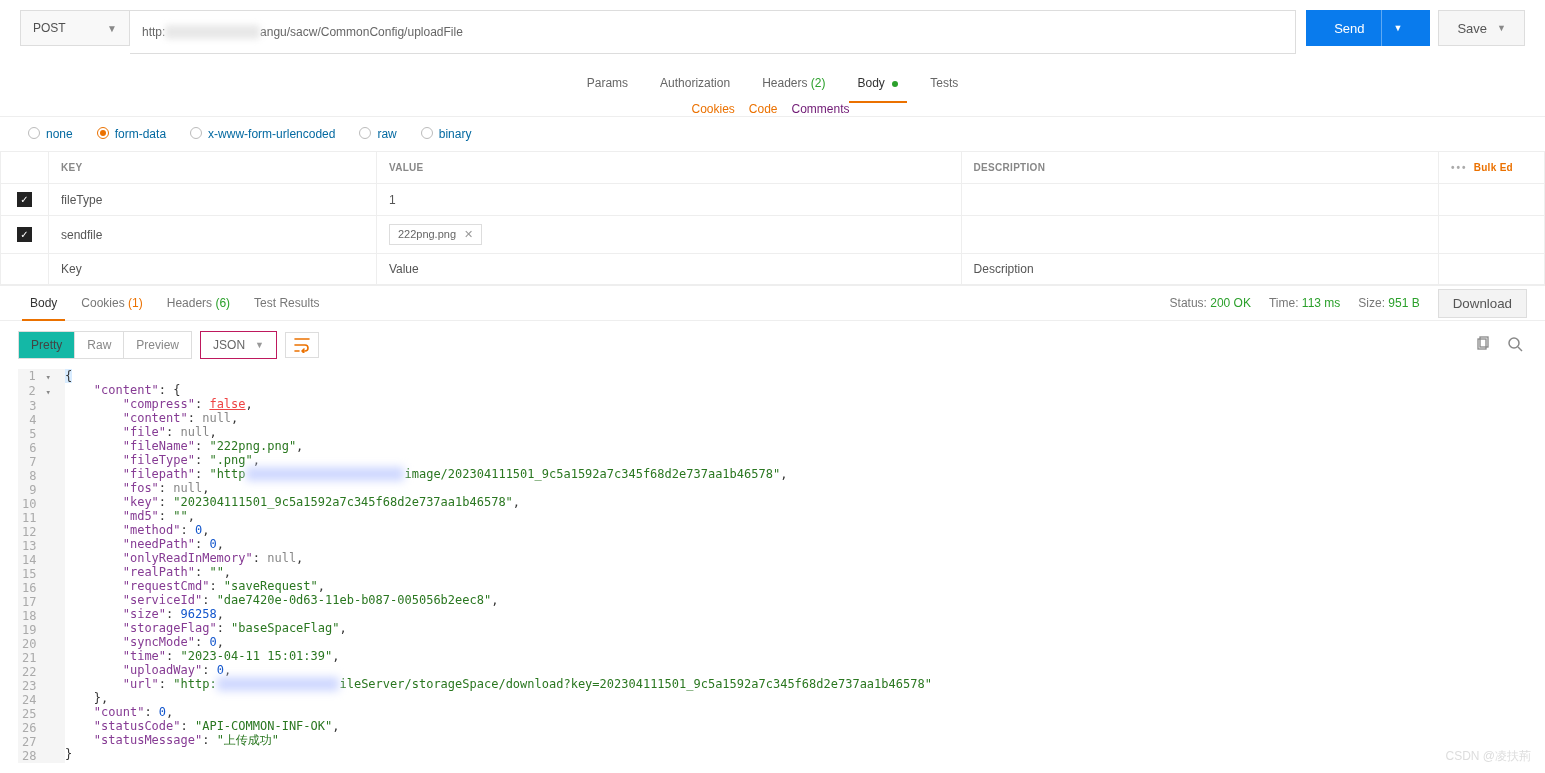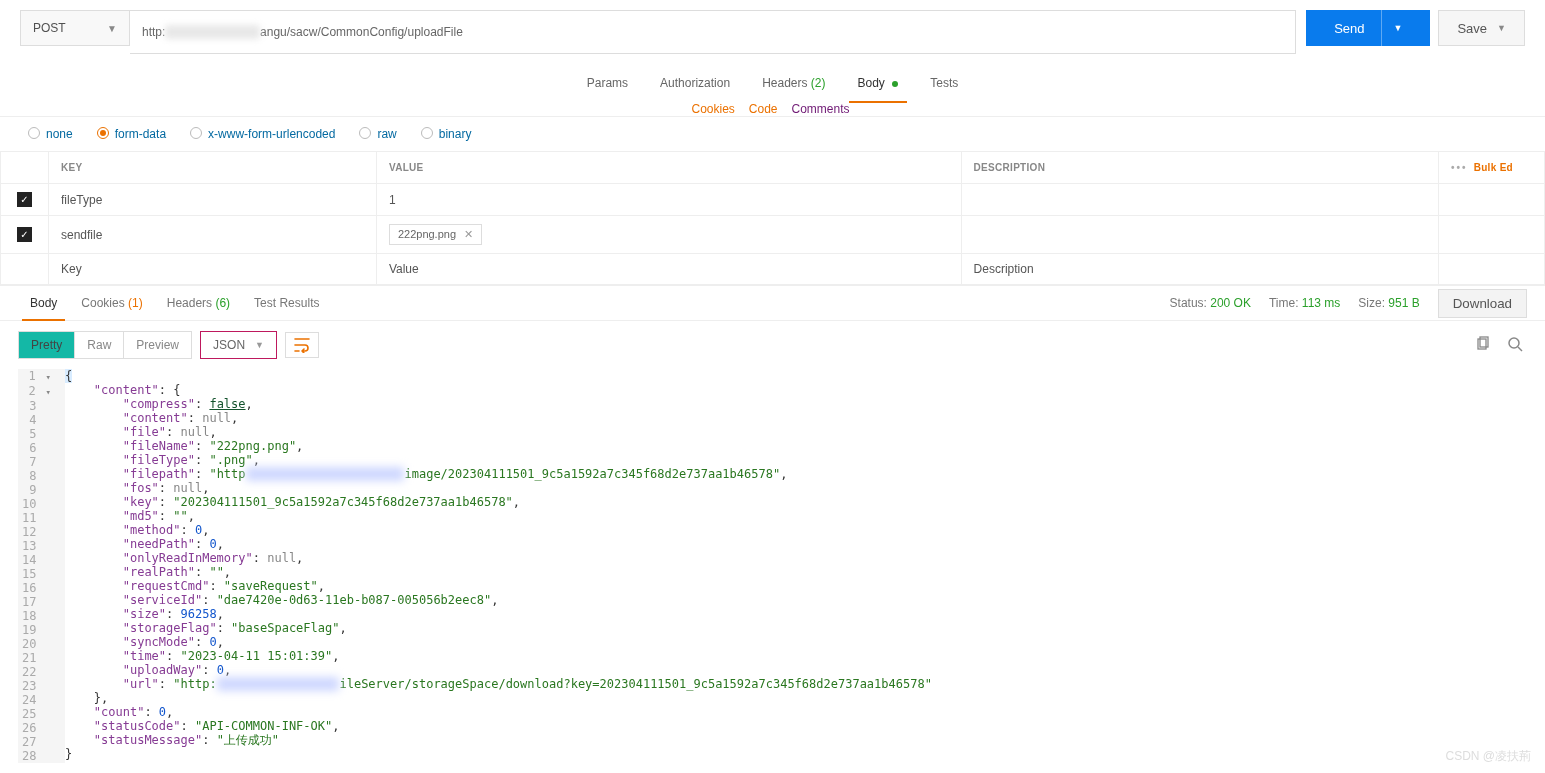--- a/index.html
+++ b/index.html
@@ -67,21 +67,21 @@
 
 .code-area { display: flex; font-family: Consolas, Monaco, monospace; font-size: 12px; padding: 0 18px 20px 18px; line-height: 14px; }
 .gutter { text-align: right; color: #aaa; padding-right: 10px; user-select: none; background: #f5f5f5; }
 .gutter div { padding: 0 4px; }
 .gutter .fold { color: #888; font-size: 9px; display: inline-block; width: 8px; }
 .code { flex: 1; white-space: pre; color: #333; }
 .code .line1 { background: #d8ecff; }
 .k { color: #863b94; }
 .s { color: #2a7720; }
 .n { color: #1155cc; }
-.b { color: #14532d; text-decoration: underline; }
+.b { color: #ef4444; text-decoration: underline; }
 .nl { color: #888; }
 .blur2 { filter: blur(4px); background: #cfd8ff; color: transparent; border-radius: 2px; }
 .watermark { position: fixed; right: 14px; bottom: 8px; color: #ddd; font-size: 12px; }
 </style>
 </head>
 <body>
 
 <div class="request-bar">
   <div class="method-select">
     <span>POST</span>

